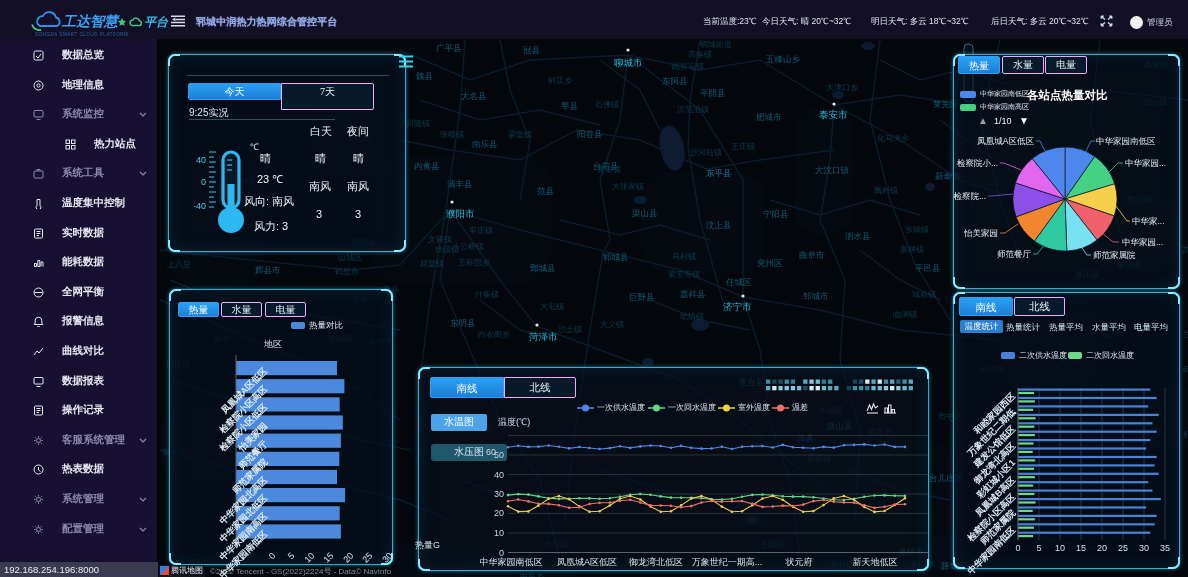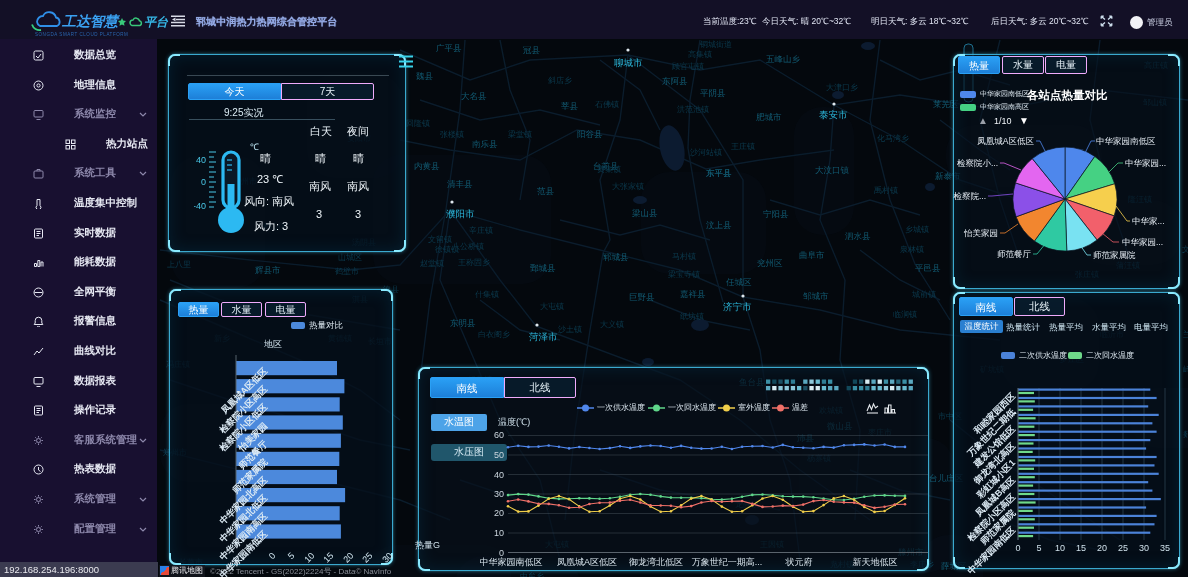--- a/index.html
+++ b/index.html
@@ -1,18 +1,18 @@
 <!DOCTYPE html>
 <html><head><meta charset="utf-8"><style>
 *{margin:0;padding:0;box-sizing:border-box;}
 body{font-family:"Liberation Sans",sans-serif;background:#000;}
 #stage{position:relative;width:1188px;height:577px;overflow:hidden;background:#04080d;font-family:"Liberation Sans",sans-serif;}
 #hdr{position:absolute;left:0;top:0;width:1188px;height:39px;background:#131026;}
 #sb{position:absolute;left:0;top:39px;width:157px;height:538px;background:#181030;}
-.mi{position:absolute;left:33px;width:124px;height:18px;color:#e6e8f2;font-size:10.5px;font-weight:bold;display:flex;align-items:center;gap:12px;}
+.mi{position:absolute;left:33px;width:124px;height:18px;color:#e6e8f2;font-size:10.5px;font-weight:bold;display:flex;align-items:center;}
 .mi.dim{color:#8d88ab;}
 .mic{width:11px;height:11px;margin-right:18px;flex:none;}
 .chev{width:8px;height:5px;position:absolute;right:10px;top:7px;}
 #map{position:absolute;left:157px;top:39px;}
 .mc{fill:#2bb7da;font-size:9.5px;font-family:"Liberation Sans",sans-serif;}
 .mk{fill:#125c74;font-size:8.5px;font-family:"Liberation Sans",sans-serif;}
 .mt{fill:#0b3a4e;font-size:8px;font-family:"Liberation Sans",sans-serif;}
 .panel{position:absolute;border:1.5px solid #3aa9cf;border-radius:7px;background:rgba(5,16,27,.78);box-shadow:0 0 4px rgba(70,200,240,.45), 0 0 1px rgba(130,230,255,.6), inset 0 0 16px rgba(8,75,110,.3);}
 .cnr{position:absolute;width:12px;height:12px;border:2.5px solid #8aeaff;}
 .cnr.tl{left:-1px;top:-1px;border-right:none;border-bottom:none;border-top-left-radius:7px;}
@@ -423,22 +423,22 @@
 <rect x="807" y="5" width="9" height="58" rx="4" fill="rgba(8,24,36,.5)" stroke="#1e6f8e" stroke-width="1"></rect>
 </svg>
 
 <div class="panel" style="left:168px;top:54px;width:238px;height:198px;">
  <i class="cnr tl"></i>
       <i class="cnr tr"></i>
       <i class="cnr bl"></i>
       <i class="cnr br"></i>
  <div class="abs" style="left:18px;top:20px;width:202px;height:1px;background:#9fb8c4;opacity:.35;"></div>
  <div class="abs tabA" style="left:19px;top:28px;width:93px;height:17px;font-size:10px;line-height:16px;border-radius:2px 0 0 2px;">今天</div>
- <div class="abs tabI" style="left:112px;top:28px;width:93px;height:17px;font-size:10px;line-height:15px;border-radius:0 2px 2px 0;">7天</div>
- <div class="abs" style="left:20px;top:51px;font-size:10px;color:#dcecf4;margin-left:35px;">9:25实况</div>
+ <div class="abs tabI" style="left:112px;top:28px;width:93px;height:27px;font-size:10px;line-height:15px;border-radius:0 2px 2px 0;font-family:Liberation Serif, serif;">7天</div>
+ <div class="abs" style="left:20px;top:51px;font-size:10px;color:#dcecf4;">9:25实况</div>
  <div class="abs" style="left:20px;top:64px;width:146px;height:1px;background:rgba(120,160,180,.45);"></div>
  <div class="abs" style="left:141px;top:69px;font-size:11px;color:#eaf2f8;">白天</div>
  <div class="abs" style="left:178px;top:69px;font-size:11px;color:#eaf2f8;">夜间</div>
  <svg class="abs" style="left:25px;top:83px;" width="95" height="105" viewBox="0 0 95 105">
    <text x="56" y="12" font-size="9" fill="#bfe8f5" font-family="Liberation Sans">℃</text>
    <text x="12" y="25" font-size="9" fill="#4ac8e8" text-anchor="end" font-family="Liberation Sans">40</text>
    <text x="12" y="47" font-size="9" fill="#4ac8e8" text-anchor="end" font-family="Liberation Sans">0</text>
    <text x="12" y="71" font-size="9" fill="#4ac8e8" text-anchor="end" font-family="Liberation Sans">-40</text>
    <g stroke="#4ac8e8" stroke-width="1">
           <line x1="15" y1="14" x2="22" y2="14"></line>
@@ -901,21 +901,21 @@
           <path d="M19,11 v-5 h2.5 v5 M22.5,11 v-8 h2.5 v8 M26,11 v-3.5 h2.5 v3.5"></path>
           <path d="M18,11h12"></path>
         </g>
       </svg>
  <div class="ylab" style="top:548px;">0</div>
       <div class="ylab" style="top:528px;">10</div>
       <div class="ylab" style="top:508px;">20</div>
       <div class="ylab" style="top:489px;">30</div>
       <div class="ylab" style="top:470px;">40</div>
       <div class="ylab" style="top:450px;">50</div>
-      <div class="ylab" style="top:430px;">60</div>
+      <div class="ylab" style="top:447px;text-align:center;">60</div>
  <div class="xlab" style="left:466px;">中华家园南低区</div>
       <div class="xlab" style="left:542px;">凤凰城A区低区</div>
       <div class="xlab" style="left:611px;">御龙湾北低区</div>
       <div class="xlab" style="left:682px;">万象世纪一期高...</div>
       <div class="xlab" style="left:754px;">状元府</div>
       <div class="xlab" style="left:830px;">新天地低区</div>
 </div>
 
 <svg class="abs ov" style="left:398px;top:54px;z-index:7;" width="16" height="15" viewBox="0 0 16 15">
       <g stroke="#38d2ea" stroke-width="1.8">

